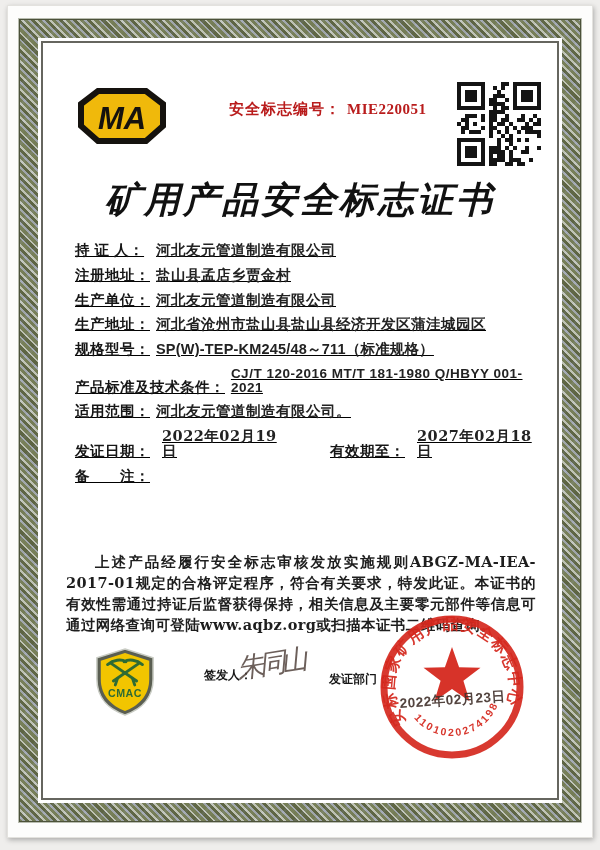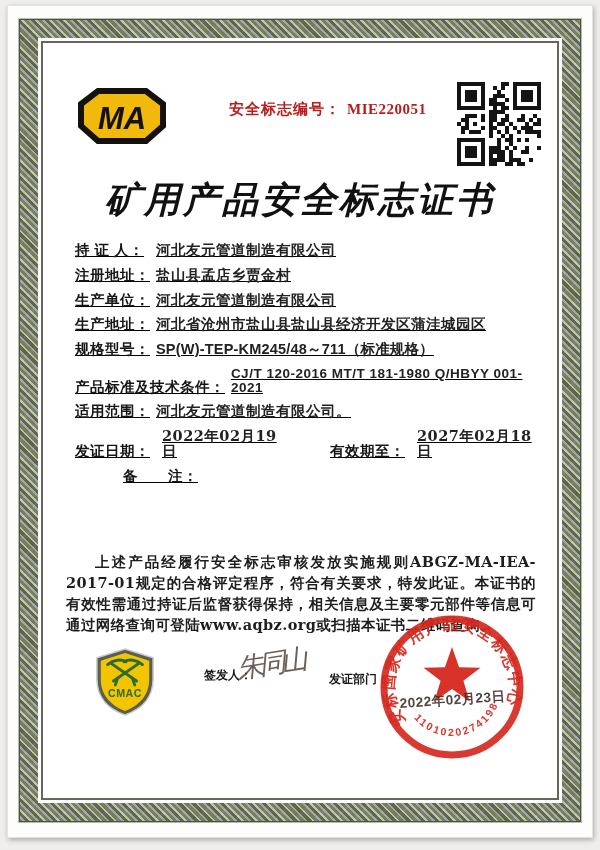--- a/index.html
+++ b/index.html
@@ -47,21 +47,21 @@
   
   .fields{left:32px;right:20px;top:200px;}
   .row{display:flex;align-items:flex-end;margin-bottom:10px;font-size:14.5px;line-height:1.02;text-decoration:underline;}
   .lbl{font-weight:700;color:#161616;min-width:81px;white-space:nowrap;letter-spacing:.5px;}
   .val{font-family:"DejaVu Serif",serif;font-weight:600;color:#222;letter-spacing:.5px;}
   .row.spec .val{font-family:"Liberation Sans",sans-serif;font-weight:700;letter-spacing:.2px;}
   .row.std .lbl{min-width:0;margin-right:14px;}
   .row.std .val{font-family:"Liberation Sans",sans-serif;font-weight:600;font-size:13.5px;}
   .row.dates{margin-top:8px;gap:6px;}
   .row.dates .val2-lab{font-weight:700;color:#161616;margin-left:42px;min-width:81px;white-space:nowrap;letter-spacing:.5px;}
-  .row.remark{margin-top:6px;margin-left:48px;}
+  .row.remark{margin-top:6px;}
 
   
   .statement{
     left:23px;right:21px;top:508px;
     font-family:"DejaVu Serif",serif;font-weight:700;
     font-size:14.5px;line-height:1.46;color:#1e1e1e;
     text-align:justify;text-indent:2em;letter-spacing:.4px;
   }
 
   

